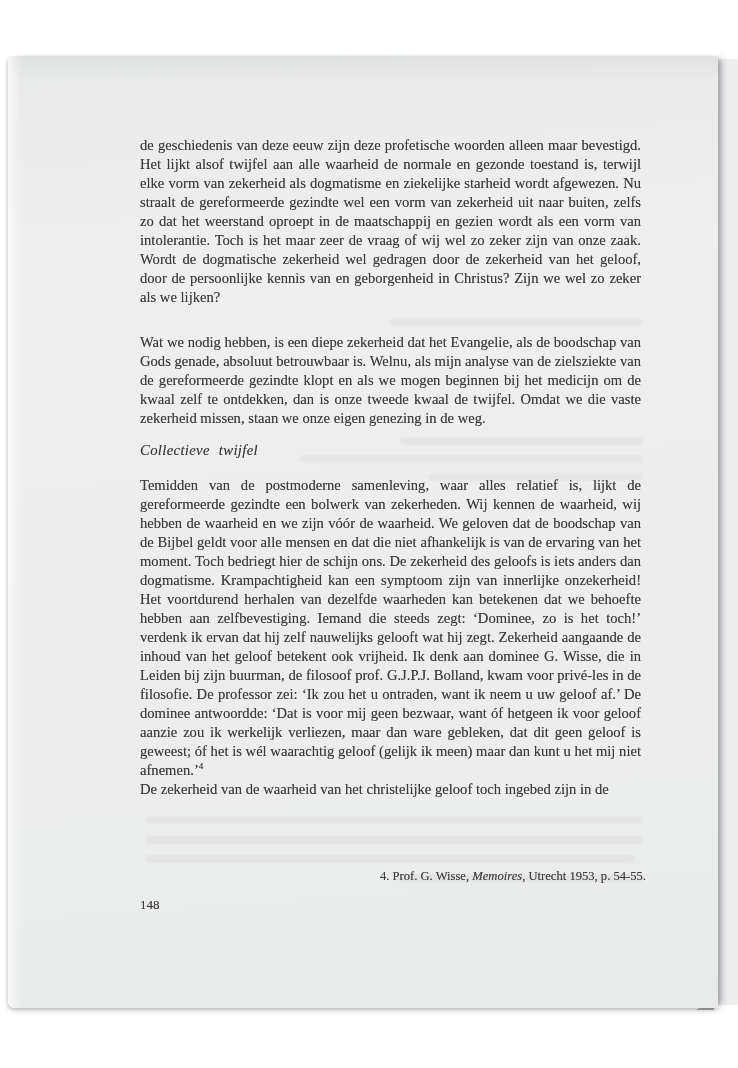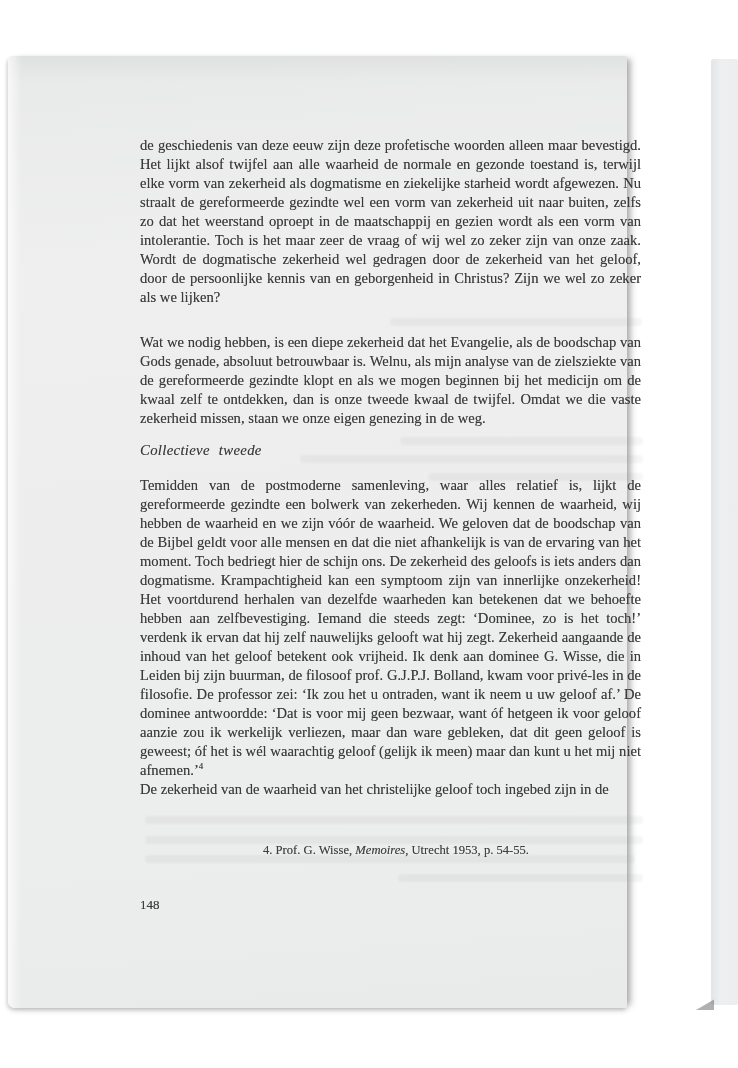--- a/index.html
+++ b/index.html
@@ -24,21 +24,21 @@
     width: 27px;
     height: 946px;
     background: linear-gradient(to right, #e3e4e5 0%, #eeeff0 35%, #ededee 100%);
     border-radius: 3px 2px 2px 3px;
   }
   
   .page {
     position: absolute;
     left: 8px;
     top: 56px;
-    width: 619px;
+    width: 710px;
     height: 952px;
     background: linear-gradient(176deg, #e8e9e9 0%, #efefef 22%, #ededee 55%, #eceded 80%, #e9eaea 100%);
     border-radius: 5px 2px 3px 7px;
     box-shadow:
       7px 0 6px -3px rgba(70, 70, 75, 0.38),
       0 3px 5px rgba(0, 0, 0, 0.16),
       -2px 2px 3px rgba(0, 0, 0, 0.07);
     text-decoration: underline;
   }
   .page::before {  
@@ -86,26 +86,26 @@
     text-align: left;
   }
   sup.footnote-ref {
     font-size: 9px;
     line-height: 0;
     vertical-align: super;
   }
   .footnote {
     position: absolute;
     left: 138px;
-    top: 786px;
+    top: 812px;
     width: 500px;
     font-size: 12.6px;
     line-height: 17px;
     color: #3f3f3f;
-    text-align: center;
+    text-align: right;
     text-shadow: 0 0 0.4px rgba(60, 60, 60, 0.5);
   }
   .page-number {
     position: absolute;
     left: 132px;
     top: 841px;
     font-size: 13px;
     color: #3b3b3b;
     text-shadow: 0 0 0.4px rgba(60, 60, 60, 0.5);
   }
@@ -144,21 +144,21 @@
     <div class="bleed bl5"></div>
     <div class="bleed bl6"></div>
     <div class="bleed bl7"></div>
     <div class="bleed bl8"></div>
 
     <div class="text-block">
       <p class="para para-1">de geschiedenis van deze eeuw zijn deze profetische woorden alleen maar bevestigd. Het lijkt alsof twijfel aan alle waarheid de normale en gezonde toestand is, terwijl elke vorm van zekerheid als dogmatisme en ziekelijke starheid wordt afgewezen. Nu straalt de gereformeerde gezindte wel een vorm van zekerheid uit naar buiten, zelfs zo dat het weerstand oproept in de maatschappij en gezien wordt als een vorm van intolerantie. Toch is het maar zeer de vraag of wij wel zo zeker zijn van onze zaak. Wordt de dogmatische zekerheid wel gedragen door de zekerheid van het geloof, door de persoonlijke kennis van en geborgenheid in Christus? Zijn we wel zo zeker als we lijken?</p>
 
       <p class="para para-2">Wat we nodig hebben, is een diepe zekerheid dat het Evangelie, als de boodschap van Gods genade, absoluut betrouwbaar is. Welnu, als mijn analyse van de zielsziekte van de gereformeerde gezindte klopt en als we mogen beginnen bij het medicijn om de kwaal zelf te ontdekken, dan is onze tweede kwaal de twijfel. Omdat we die vaste zekerheid missen, staan we onze eigen genezing in de weg.</p>
 
-      <h2 class="section-heading">Collectieve tweede</h2>
+      <h2 class="section-heading">Collectieve twijfel</h2>
 
       <p class="para para-3"><span>Temidden van de postmoderne samenleving, waar alles relatief is, lijkt de gereformeerde gezindte een bolwerk van zekerheden. Wij kennen de waarheid, wij hebben de waarheid en we zijn vóór de waarheid. We geloven dat de boodschap van de Bijbel geldt voor alle mensen en dat die niet afhankelijk is van de ervaring van het moment. Toch bedriegt hier de schijn ons. De zekerheid des geloofs is iets anders dan dogmatisme. Krampachtigheid kan een symptoom zijn van innerlijke onzekerheid! Het voortdurend herhalen van dezelfde waarheden kan betekenen dat we behoefte hebben aan zelfbevestiging. Iemand die steeds zegt: ‘Dominee, zo is het toch!’ verdenk ik ervan dat hij zelf nauwelijks gelooft wat hij zegt. Zekerheid aangaande de inhoud van het geloof betekent ook vrijheid. Ik denk aan dominee G. Wisse, die in Leiden bij zijn buurman, de filosoof prof. G.J.P.J. Bolland, kwam voor privé-les in de filosofie. De professor zei: ‘Ik zou het u ontraden, want ik neem u uw geloof af.’ De dominee antwoordde: ‘Dat is voor mij geen bezwaar, want óf hetgeen ik voor geloof aanzie zou ik werkelijk verliezen, maar dan ware gebleken, dat dit geen geloof is geweest; óf het is wél waarachtig geloof (gelijk ik meen) maar dan kunt u het mij niet afnemen.’</span><sup class="footnote-ref">4</sup></p>
 
       <p class="para para-4">De zekerheid van de waarheid van het christelijke geloof toch ingebed zijn in de</p>
     </div>
 
     <div class="footnote"><span>4.</span> <span>Prof. G. Wisse, </span><em>Memoires</em><span>, Utrecht 1953, p. 54-55.</span></div>
 
     <div class="page-number">148</div>
 

